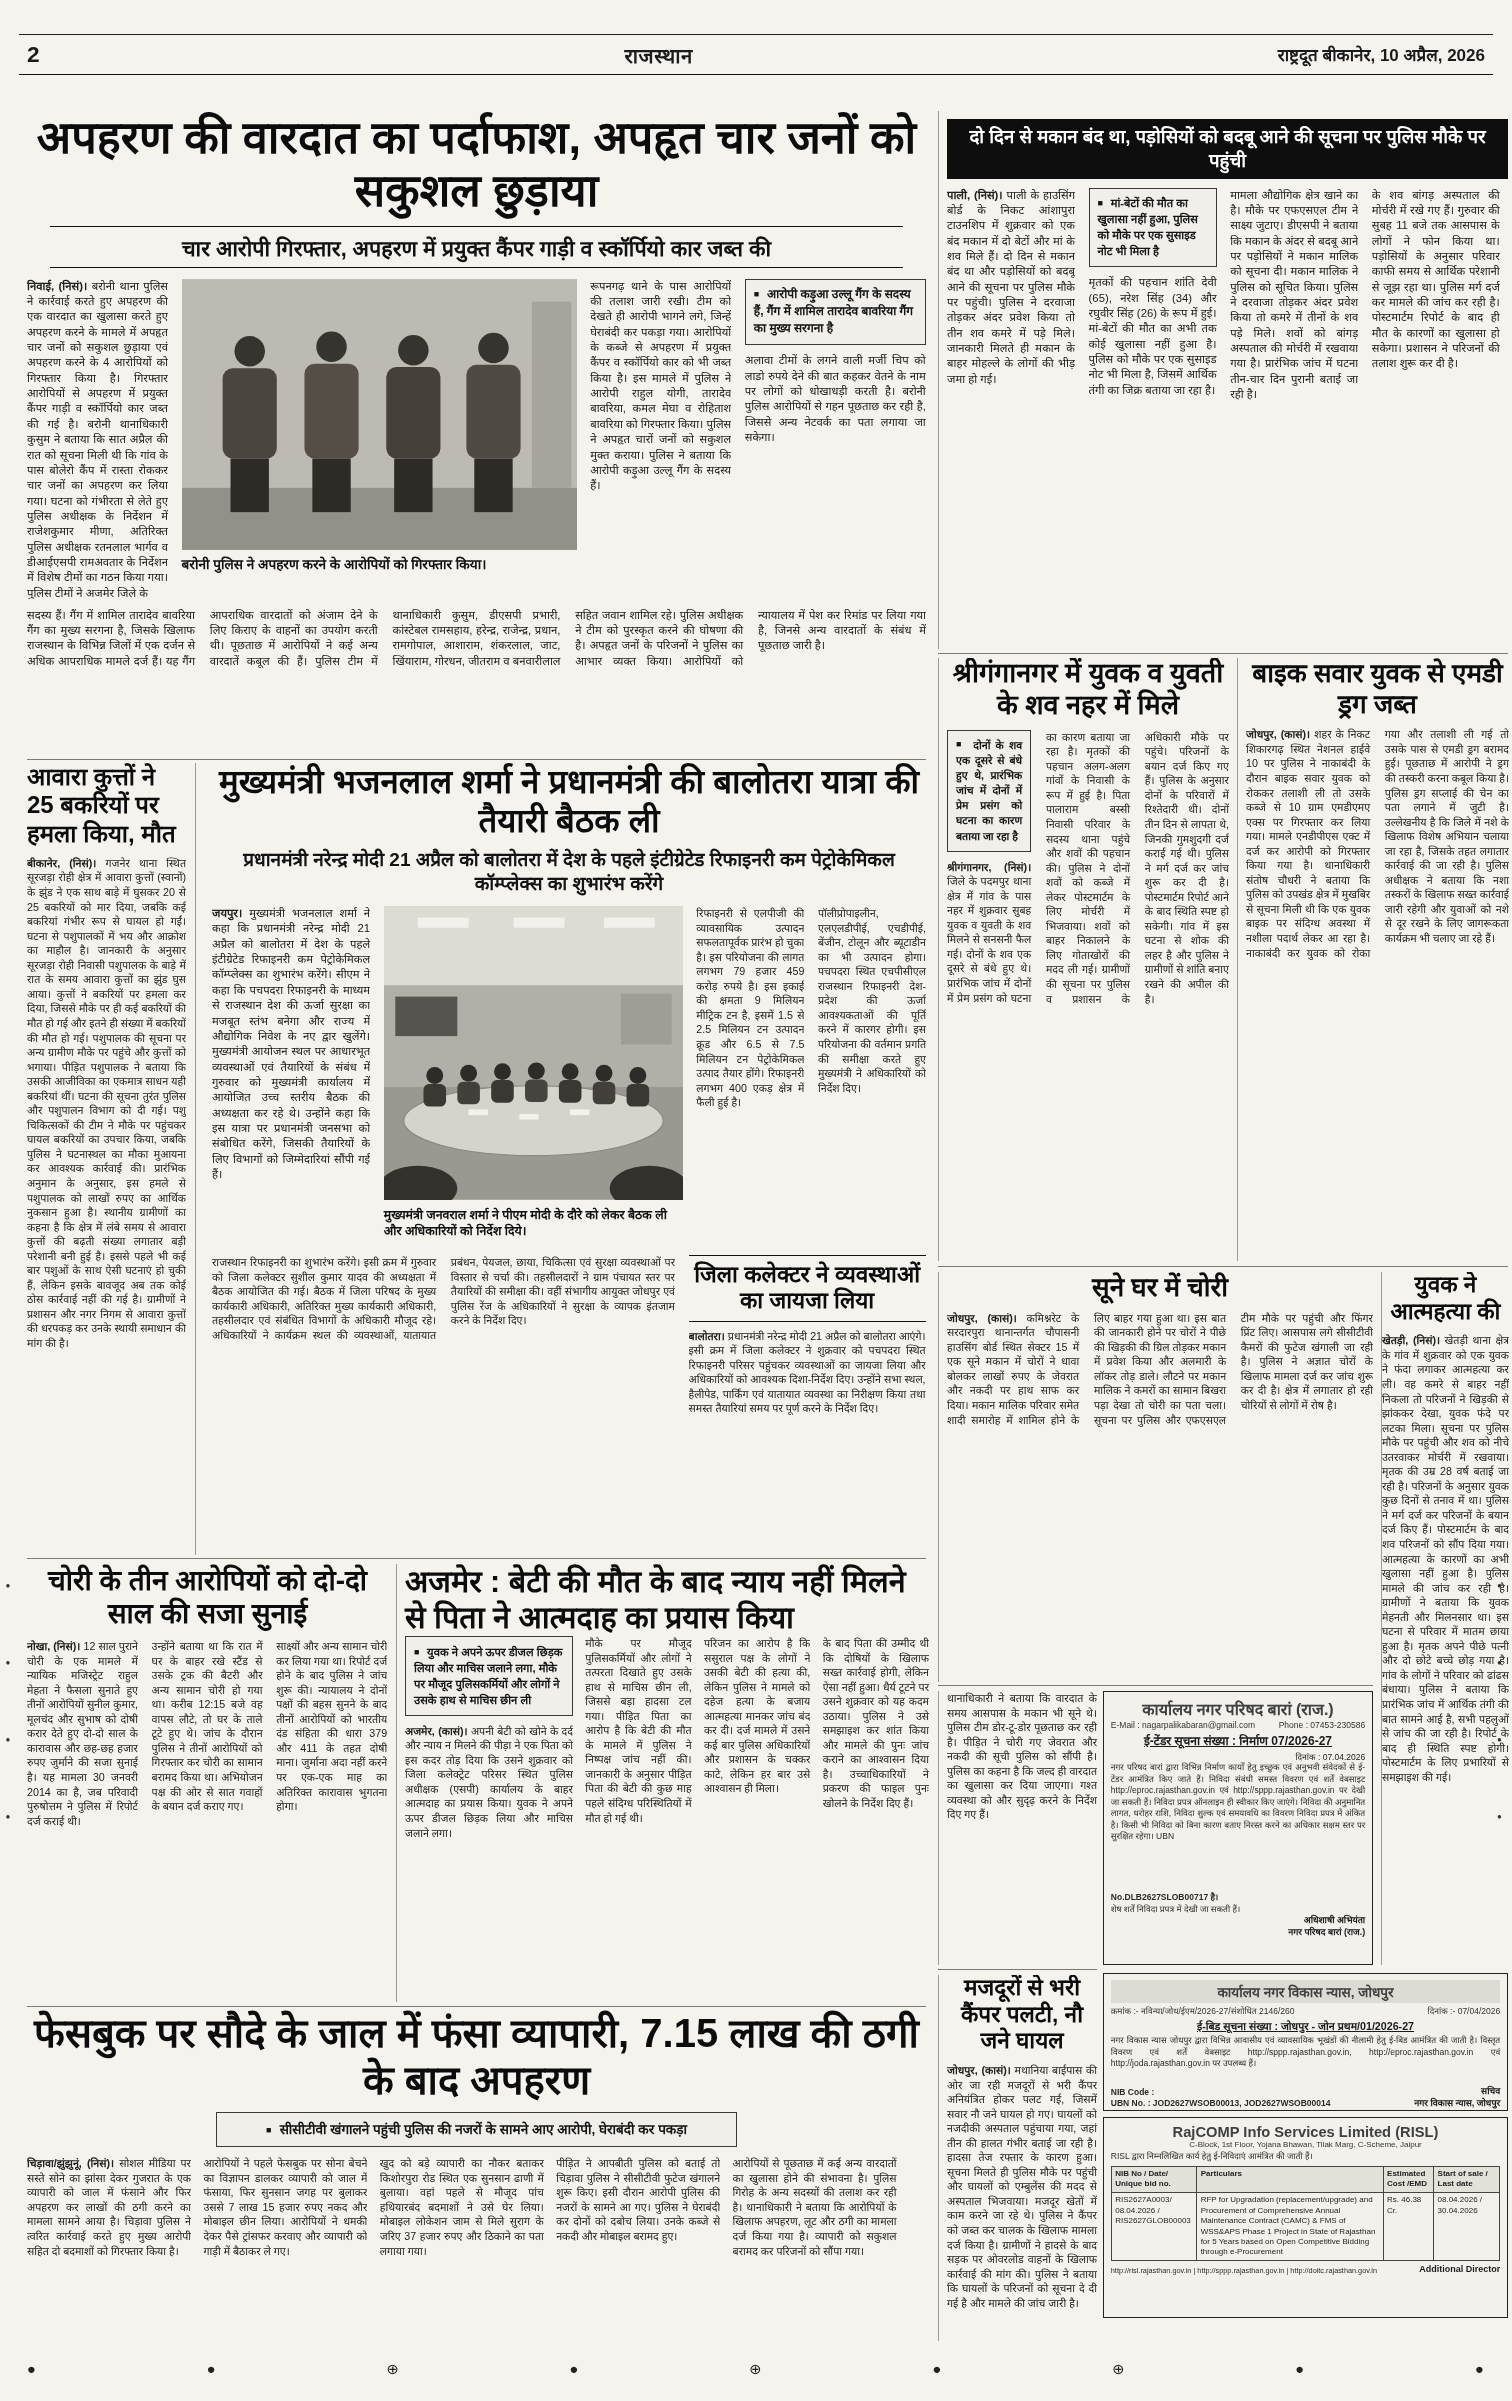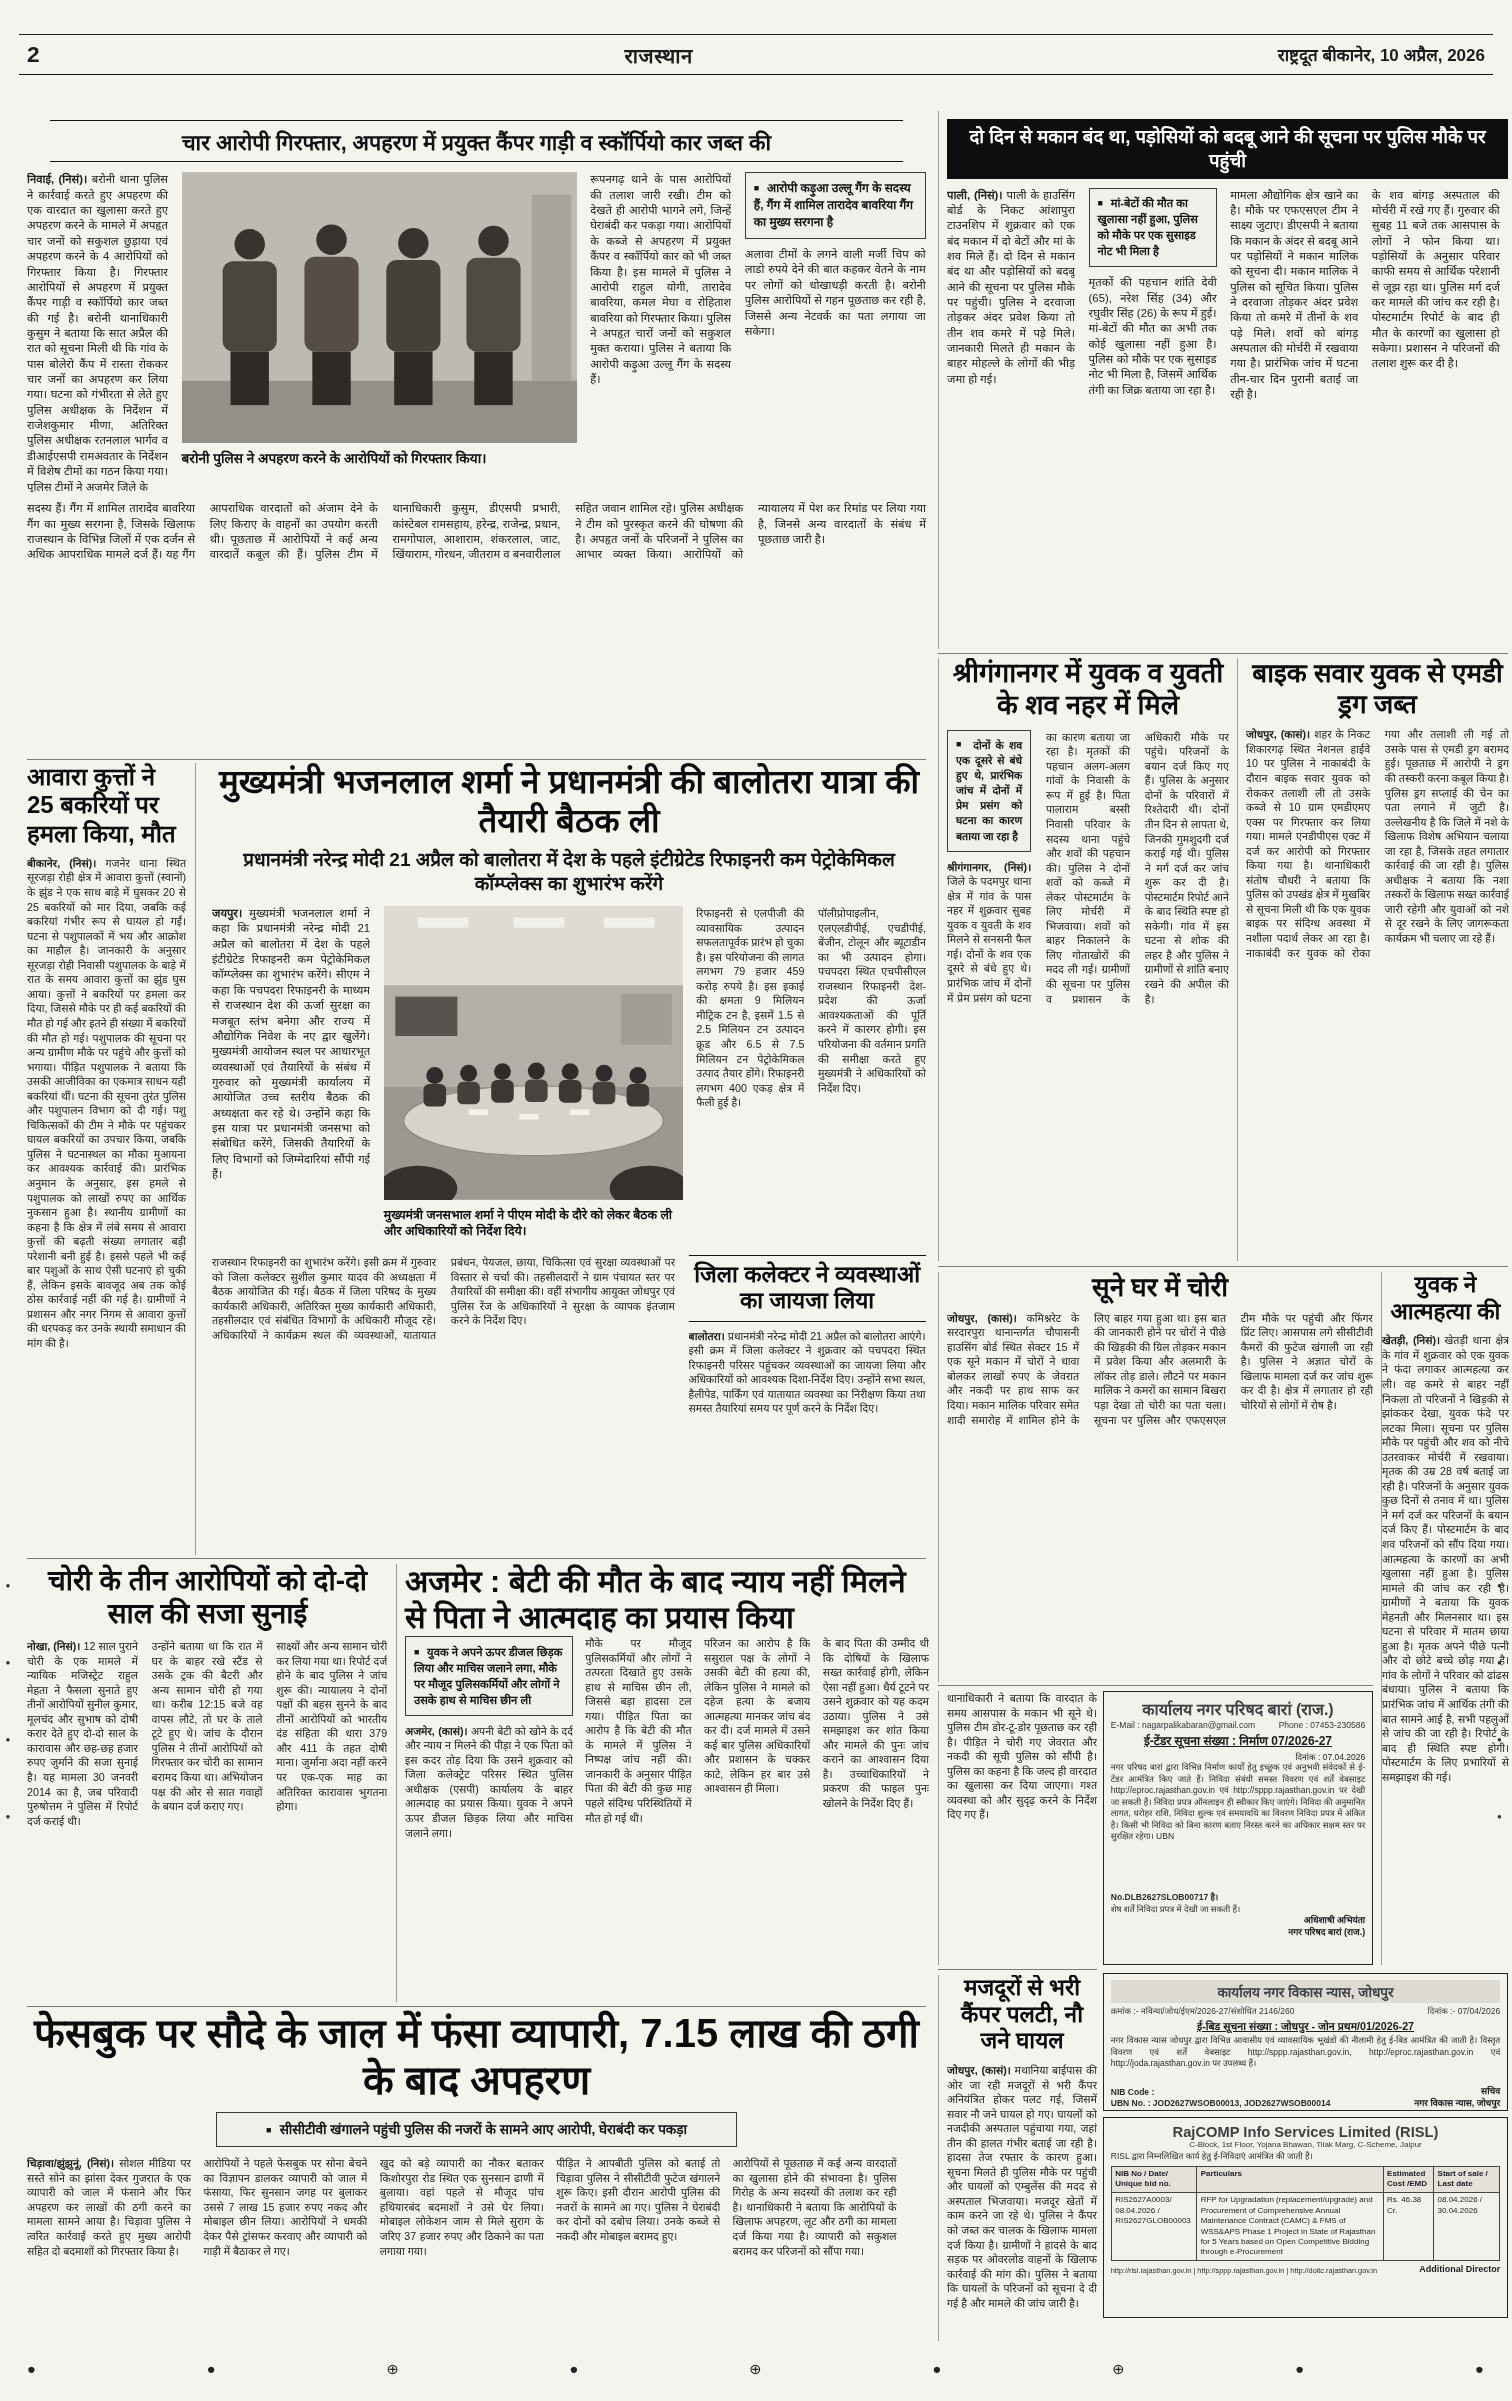--- a/index.html
+++ b/index.html
@@ -49,20 +49,21 @@
 
 <div class="page">
 
   <header class="masthead">
     <span class="pn">2</span>
     <span class="rg">राजस्थान</span>
     <span class="ed">राष्ट्रदूत बीकानेर, 10 अप्रैल, 2026</span>
   </header>
 
   <section class="sec" style="left:27px;top:111px;width:899px;height:645px;">
+    <h1 class="hl" style="font-size:45px;">अपहरण की वारदात का पर्दाफाश, अपहृत चार जनों को सकुशल छुड़ाया</h1>
     <div class="kicker-rule" style="font-size:21.5px;margin:9px 22.6px 10.2px;">चार आरोपी गिरफ्तार, अपहरण में प्रयुक्त कैंपर गाड़ी व स्कॉर्पियो कार जब्त की</div>
     <div style="display:flex;gap:13.6px;">
       <div class="body" style="width:141px;height:320px;">
         <b>निवाई, (निसं)।</b>
         <span>बरोनी थाना पुलिस ने कार्रवाई करते हुए अपहरण की एक वारदात का खुलासा करते हुए अपहरण करने के मामले में अपहृत चार जनों को सकुशल छुड़ाया एवं अपहरण करने के 4 आरोपियों को गिरफ्तार किया है। गिरफ्तार आरोपियों से अपहरण में प्रयुक्त कैंपर गाड़ी व स्कॉर्पियो कार जब्त की गई है। बरोनी थानाधिकारी कुसुम ने बताया कि सात अप्रैल की रात को सूचना मिली थी कि गांव के पास बोलेरो कैंप में रास्ता रोककर चार जनों का अपहरण कर लिया गया। घटना को गंभीरता से लेते हुए पुलिस अधीक्षक के निर्देशन में राजेशकुमार मीणा, अतिरिक्त पुलिस अधीक्षक रतनलाल भार्गव व डीआईएसपी रामअवतार के निर्देशन में विशेष टीमों का गठन किया गया। पुलिस टीमों ने अजमेर जिले के</span>
       </div>
       <figure style="width:395px;">
         <svg viewBox="0 0 700 480" width="395" height="271">
           <rect x="0" y="0" width="700" height="480" fill="#bdbab4"></rect>
           <rect x="0" y="370" width="700" height="110" fill="#93908a"></rect>
@@ -180,21 +181,21 @@
               <rect x="430" y="315" width="40" height="40" rx="10" fill="#3b3834"></rect>
           </g>
           <g fill="#f4f2ec">
               <rect x="150" y="360" width="34" height="10"></rect>
               <rect x="240" y="368" width="34" height="10"></rect>
               <rect x="330" y="360" width="34" height="10"></rect>
             </g>
           <ellipse cx="60" cy="500" rx="70" ry="40" fill="#34312d"></ellipse>
           <ellipse cx="470" cy="500" rx="70" ry="40" fill="#34312d"></ellipse>
         </svg>
-        <figcaption class="caption" style="font-size:12.4px;">मुख्यमंत्री जनसभाल शर्मा ने पीएम मोदी के दौरे को लेकर बैठक ली और अधिकारियों को निर्देश दिये।</figcaption>
+        <figcaption class="caption" style="font-size:12.4px;">मुख्यमंत्री जनवराल शर्मा ने पीएम मोदी के दौरे को लेकर बैठक ली और अधिकारियों को निर्देश दिये।</figcaption>
       </figure>
       <div class="body" style="width:110px;height:339px;font-size:10.7px;">रिफाइनरी से एलपीजी की व्यावसायिक उत्पादन सफलतापूर्वक प्रारंभ हो चुका है। इस परियोजना की लागत लगभग 79 हजार 459 करोड़ रुपये है। इस इकाई की क्षमता 9 मिलियन मीट्रिक टन है, इसमें 1.5 से 2.5 मिलियन टन उत्पादन क्रूड और 6.5 से 7.5 मिलियन टन पेट्रोकेमिकल उत्पाद तैयार होंगे। रिफाइनरी लगभग 400 एकड़ क्षेत्र में फैली हुई है।</div>
       <div class="body" style="width:110px;height:339px;font-size:10.7px;">पॉलीप्रोपाइलीन, एलएलडीपीई, एचडीपीई, बेंजीन, टोलून और ब्यूटाडीन का भी उत्पादन होगा। पचपदरा स्थित एचपीसीएल राजस्थान रिफाइनरी देश-प्रदेश की ऊर्जा आवश्यकताओं की पूर्ति करने में कारगर होगी। इस परियोजना की वर्तमान प्रगति की समीक्षा करते हुए मुख्यमंत्री ने अधिकारियों को निर्देश दिए।</div>
     </div>
     <div style="display:flex;gap:13.6px;margin-top:10.2px;">
       <div class="body cols2" style="width:463px;height:271px;font-size:10.7px;">राजस्थान रिफाइनरी का शुभारंभ करेंगे। इसी क्रम में गुरुवार को जिला कलेक्टर सुशील कुमार यादव की अध्यक्षता में बैठक आयोजित की गई। बैठक में जिला परिषद के मुख्य कार्यकारी अधिकारी, अतिरिक्त मुख्य कार्यकारी अधिकारी, तहसीलदार एवं संबंधित विभागों के अधिकारी मौजूद रहे। अधिकारियों ने कार्यक्रम स्थल की व्यवस्थाओं, यातायात प्रबंधन, पेयजल, छाया, चिकित्सा एवं सुरक्षा व्यवस्थाओं पर विस्तार से चर्चा की। तहसीलदारों ने ग्राम पंचायत स्तर पर तैयारियों की समीक्षा की। वहीं संभागीय आयुक्त जोधपुर एवं पुलिस रेंज के अधिकारियों ने सुरक्षा के व्यापक इंतजाम करने के निर्देश दिए।</div>
       <div style="width:237px;">
         <h2 class="hl" style="font-size:22.6px;border-top:1.7px solid #111;border-bottom:1.7px solid #111;padding:5.6px 2.3px;margin:0 0 6.8px;">जिला कलेक्टर ने व्यवस्थाओं का जायजा लिया</h2>
         <div class="body" style="height:186px;font-size:10.7px;">
           <b>बालोतरा।</b>

